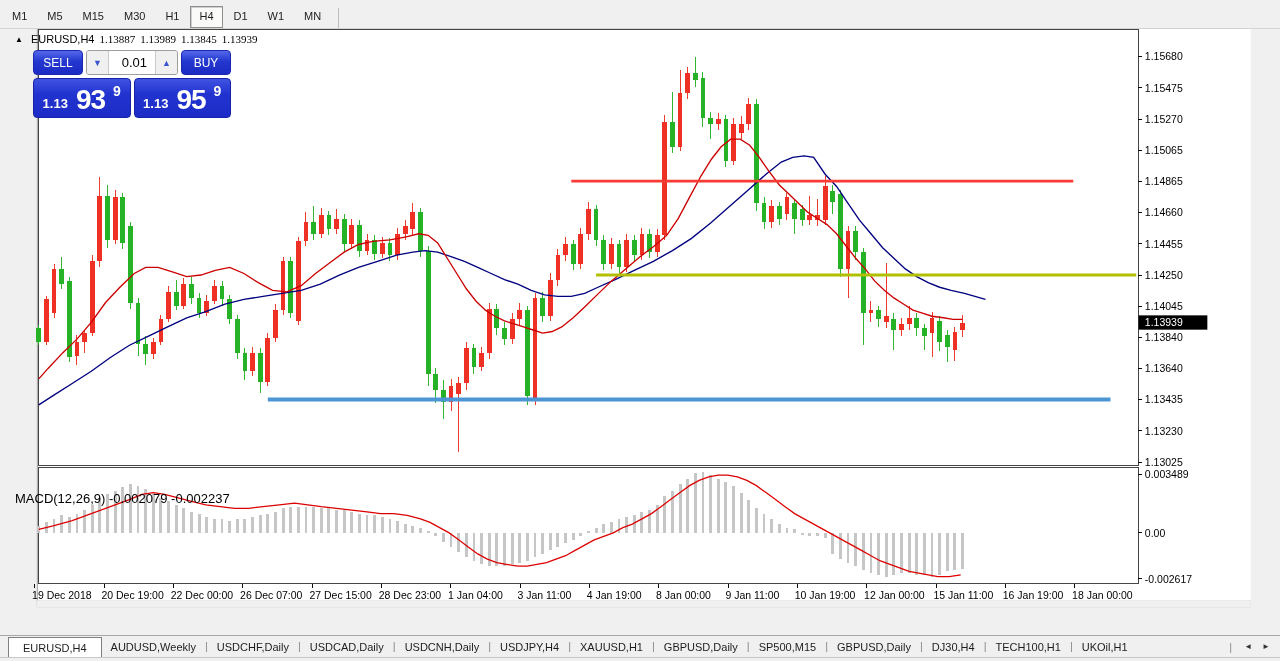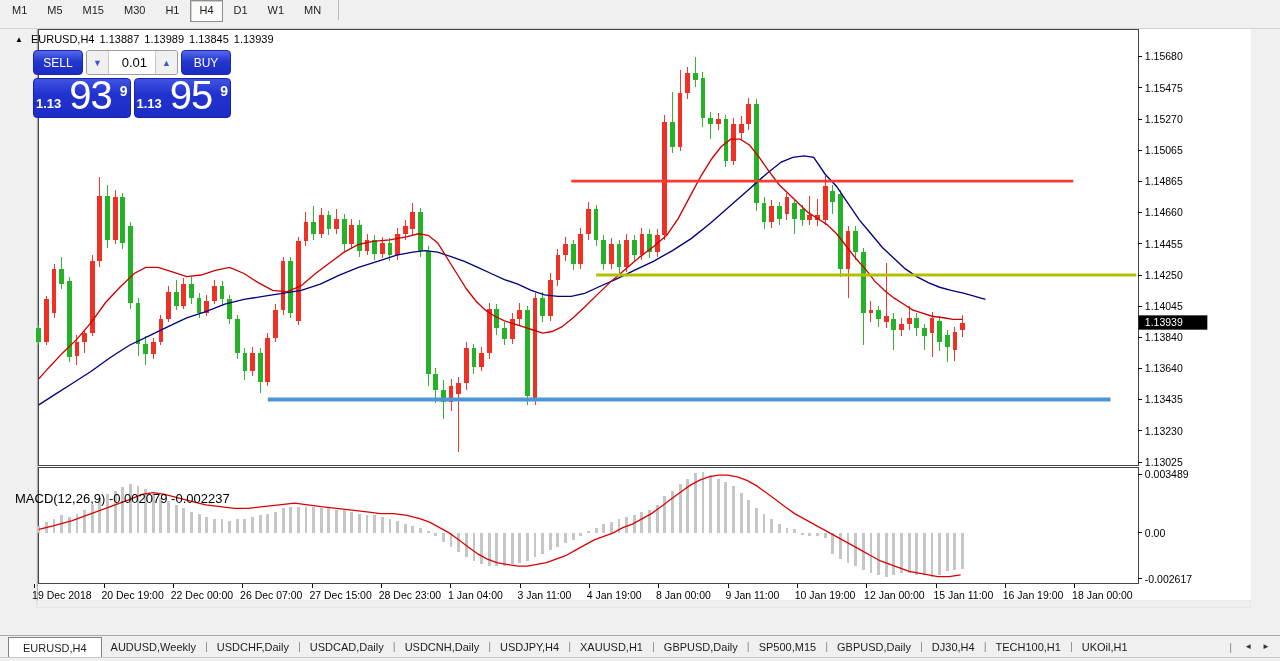--- a/index.html
+++ b/index.html
@@ -7,38 +7,38 @@
   body {
     position:relative; overflow:hidden;
     background:#f0f0f0;
     font-family:"Liberation Sans", sans-serif;
     -webkit-font-smoothing:antialiased;
   }
   
   .toolbar {
     position:absolute; left:0; top:0; width:1280px; height:29px;
     background:#f0f0f0; border-bottom:1px solid #d6d3ce;
-    display:flex; align-items:flex-start; padding-left:3px;
+    display:flex; align-items:flex-end; padding-left:3px;
   }
   .tf-btn {
     height:22px; padding:3px 8px 0 8px; font-size:11px; color:#1d1d1d;
     border:1px solid transparent; background:transparent; cursor:default;
   }
   .tf-btn.active {
     background:#fafaf8; border:1px solid #8f8f8f;
     box-shadow:inset 1px 1px 0 #cfcfcf;
   }
   .toolbar-sep { width:1px; height:20px; background:#bdbdbd; margin-left:8px; }
   
   .chart-title {
     position:absolute; left:15px; top:33px; font-size:11px; color:#000;
     display:flex; align-items:center; z-index:5; background:transparent;
   }
   .chart-title .marker { font-size:8px; margin-right:6px; }
-  .chart-title span.num { margin-left:5px; }
+  .chart-title span.num { margin-left:5px;font-family:Liberation Serif, serif; }
   .chart-title .sym { margin-left:2px; }
   
   .trade-panel { position:absolute; left:12px; top:50px; width:219px; z-index:6;padding-left:21px; }
   .tp-row1 { display:flex; height:25px; }
   .btn-trade {
     width:50px; height:25px; color:#fff; font-size:12px;
     border:1px solid #1a28b0; border-radius:4px;
     background:linear-gradient(#5468ea,#2337cf 45%,#1b2bc4);
     display:flex; align-items:center; justify-content:center; cursor:pointer;
   }
@@ -59,21 +59,21 @@
   .tp-row2 { display:flex; margin-top:3px; }
   .price-panel {
     width:108px; height:40px; color:#fff;
     border:1px solid #1623a8; border-radius:4px;
     background:linear-gradient(#4053e2,#2133cf 40%,#1d2cc6);
     display:flex; align-items:flex-end; justify-content:center;
     padding-bottom:5px; cursor:pointer;gap:8px;
   }
   .price-panel + .price-panel { margin-left:3px; }
   .pp-small { font-size:13px; font-weight:bold; line-height:1; margin-bottom:2px; }
-  .pp-big   { font-size:40px; font-weight:normal; line-height:0.85; letter-spacing:-1px; }
+  .pp-big   { font-size:28px; font-weight:bold; line-height:0.85; letter-spacing:-1px; }
   .pp-sup   { font-size:14px; font-weight:bold; line-height:1; margin-bottom:14px; }
   
   .macd-label {
     position:absolute; left:15px; top:491px; font-size:13px; color:#000; z-index:5;
   }
   
   #chart-host { position:absolute; left:0; top:29px; width:1028px; height:606px; }
   
   .tabbar {
     position:absolute; left:0; top:635px; width:1280px; height:23px;

